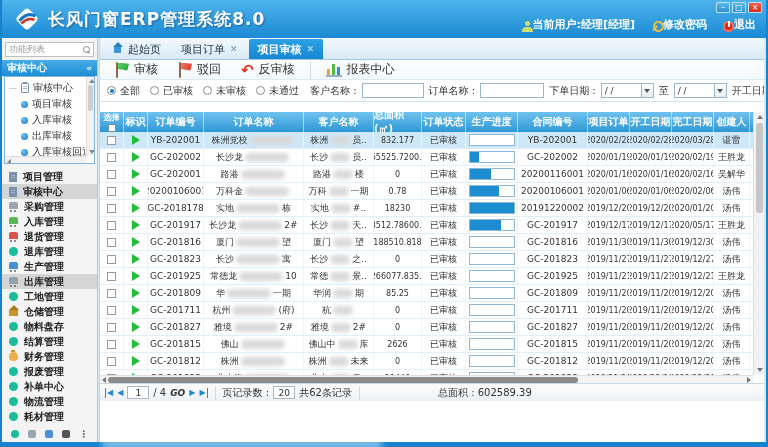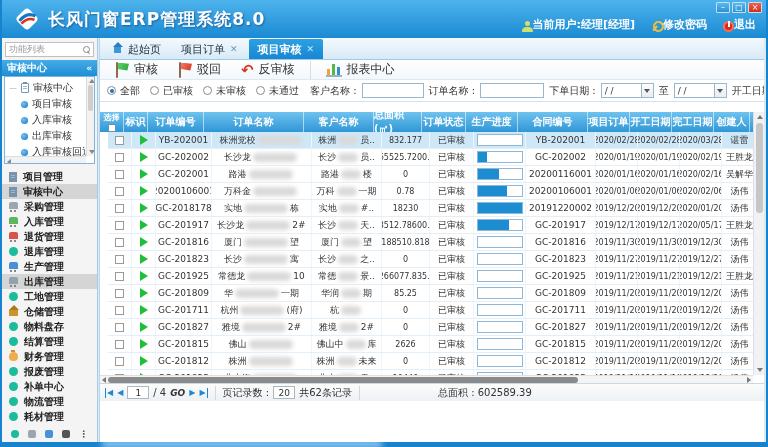--- a/index.html
+++ b/index.html
@@ -123,21 +123,21 @@
   .drop-btn:after { content:""; border-left:3px solid transparent; border-right:3px solid transparent; border-top:4px solid #555; }
 
   
   .grid { position:absolute; left:0; right:11px; top:74px; bottom:68px; overflow:hidden; }
   .thead { height:20px; display:flex; background:linear-gradient(#6fc2ee,#2f97d6); color:#fff;
            font-size:10px; font-weight:bold; }
   .th { display:flex; align-items:center; justify-content:center; border-right:1px solid rgba(255,255,255,.55);
         flex:none; overflow:hidden; }
   .th.sel-col { flex-direction:column; justify-content:center; font-size:8px; gap:1px; }
   .hdr-chk { width:8px; height:8px; background:#fff; border:1px solid #6a93ad; }
-  .tbody { position:absolute; left:0; right:0; top:20px; bottom:0; overflow:hidden;padding-left:8px; }
+  .tbody { position:absolute; left:0; right:0; top:20px; bottom:0; overflow:hidden; }
   .tr { height:17px; display:flex; border-bottom:1px solid #e2eff9; background:#fff; }
   .tr.selected { background:#cfe8f8; }
   .td { display:flex; align-items:center; justify-content:center; font-size:9px; color:#333;
         border-right:1px solid #eef6fb; flex:none; overflow:hidden; white-space:nowrap; }
   .td.num { font-size:8px; }
   .chk { width:9px; height:9px; border:1px solid #9a9a9a; background:#fff; }
   .flag-tri { width:0; height:0; border-left:8px solid #1fbf3a; border-top:5px solid transparent; border-bottom:5px solid transparent; }
   .blur-patch { display:inline-block; height:9px; border-radius:5px; background:#d9d9d9; filter:blur(2px);
                 vertical-align:middle; margin:0 2px; }
   .pbar { width:46px; height:12px; border:1px solid #8fb8d8; background:#fff; }

